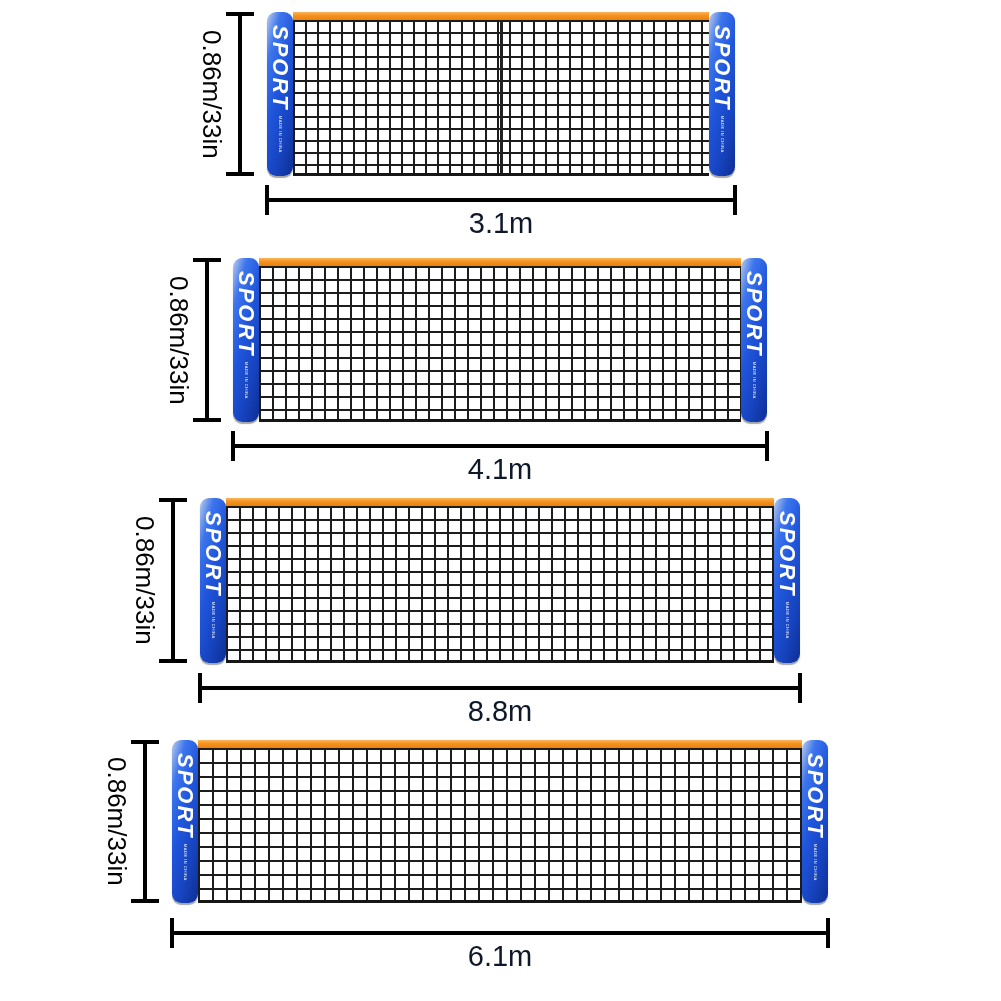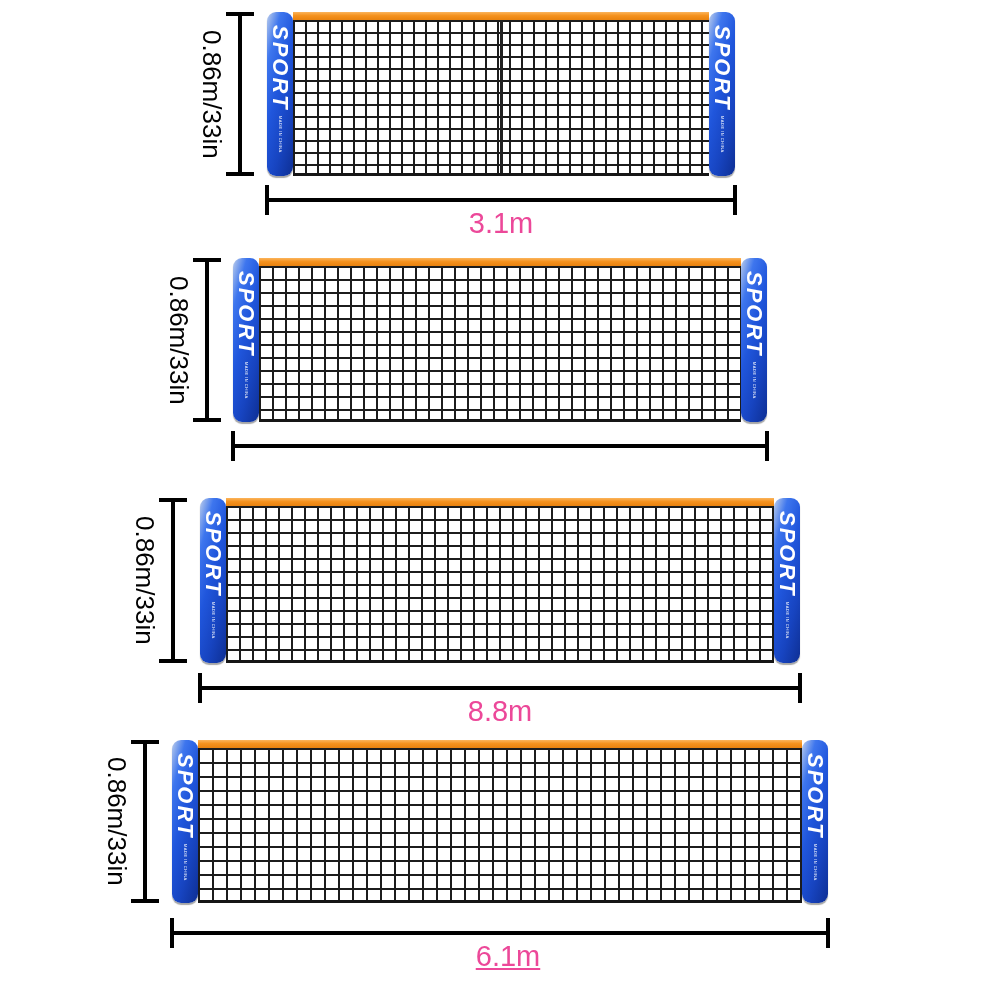--- a/index.html
+++ b/index.html
@@ -78,25 +78,25 @@
     background:linear-gradient(to bottom,transparent 0 13px,#000 13px 17px,transparent 17px 30px);
   }
   .hdim::before,.hdim::after{content:"";position:absolute;top:0;bottom:0;width:4px;background:#000;}
   .hdim::before{left:0;}
   .hdim::after{right:0;}
   .hdim.r1{left:265px;top:185px;width:472px;}
   .hdim.r2{left:231px;top:431px;width:538px;}
   .hdim.r3{left:198px;top:673px;width:604px;}
   .hdim.r4{left:170px;top:918px;width:660px;}
 
-  .hlabel{position:absolute;text-align:center;font-size:29px;line-height:1.2;color:#ec4899;}
+  .hlabel{position:absolute;text-align:center;font-size:29px;line-height:1.2;color:#0f172a;}
   .hlabel.r1{left:267px;top:206px;width:468px;}
   .hlabel.r2{left:233px;top:452px;width:534px;}
   .hlabel.r3{left:200px;top:694px;width:600px;}
-  .hlabel.r4{left:180px;top:939px;width:656px;text-decoration:underline;}
+  .hlabel.r4{left:172px;top:939px;width:656px;}
 </style>
 </head>
 <body>
 
 <div class="figure">
 
   <div class="vlabel r1">0.86m/33in</div>
   <div class="vdim r1"></div>
   <div class="net r1">
     <div class="post">
@@ -130,20 +130,21 @@
       <div class="ticks"></div>
       <div class="mesh"></div>
       <div class="basecord"></div>
     </div>
     <div class="post">
       <span class="sport">SPORT</span>
       <span class="fine">MADE IN CHINA</span>
     </div>
   </div>
   <div class="hdim r2"></div>
+  <div class="hlabel r2">4.1m</div>
 
   <div class="vlabel r3">0.86m/33in</div>
   <div class="vdim r3"></div>
   <div class="net r3">
     <div class="post">
       <span class="sport">SPORT</span>
       <span class="fine">MADE IN CHINA</span>
     </div>
     <div class="meshwrap">
       <div class="band"></div>

